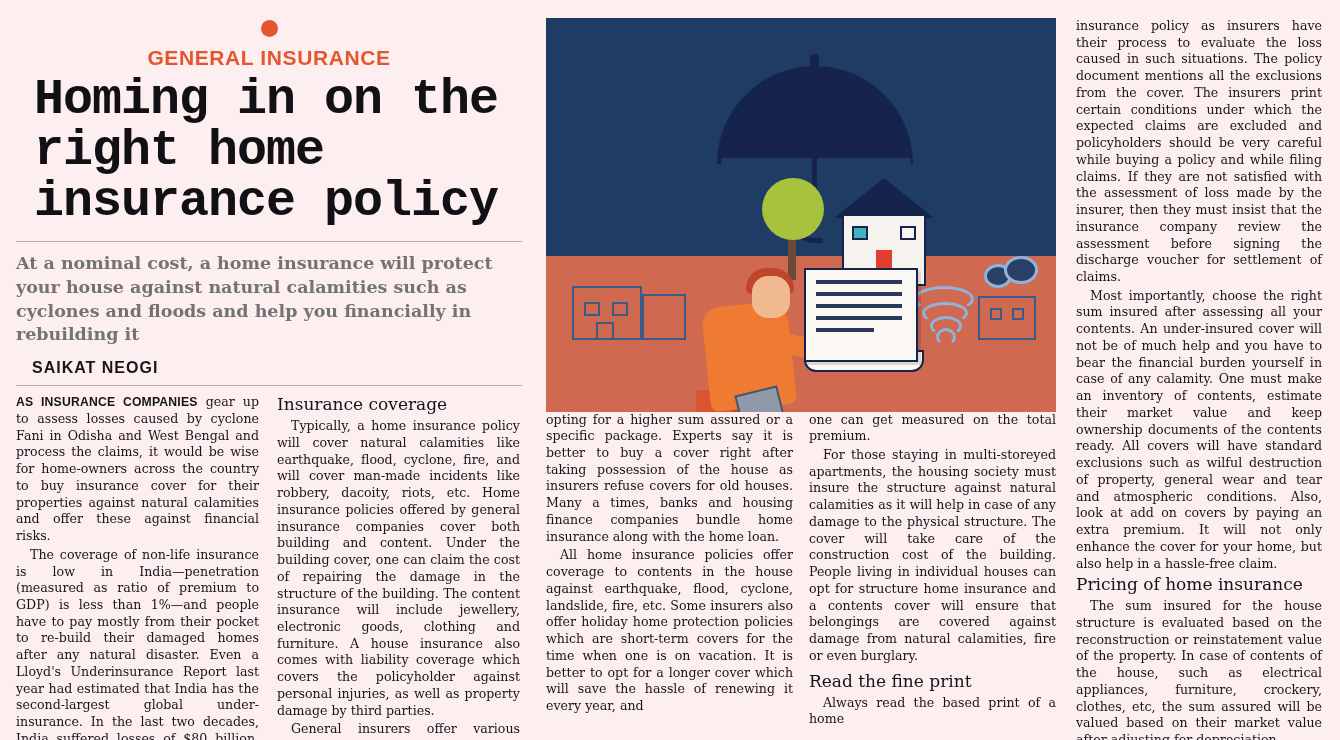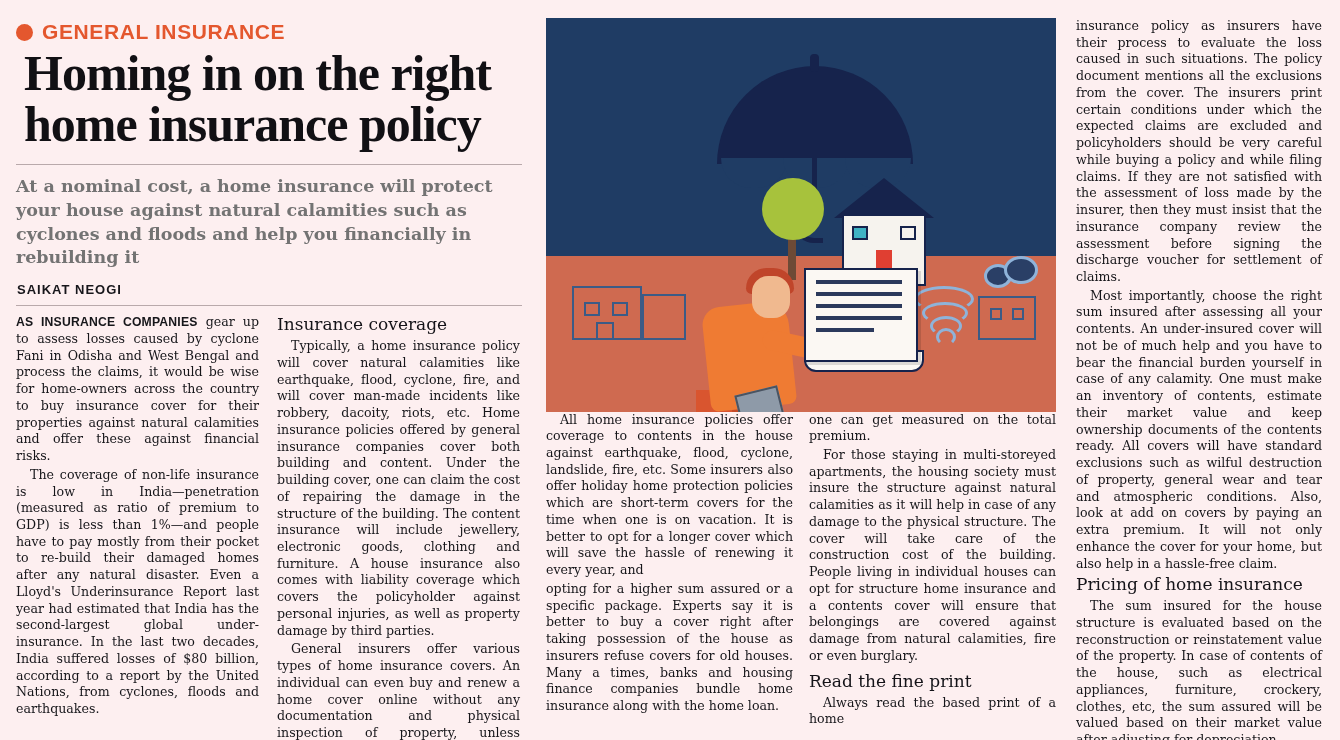--- a/index.html
+++ b/index.html
@@ -29,64 +29,65 @@
     width: 520px;
     flex: 0 0 520px;
     padding-right: 14px;
     box-sizing: border-box;
   }
   .kicker {
     display: flex;
     align-items: center;
     gap: 9px;
     margin: 2px 0 4px 0;
+    flex-direction: column;
   }
   .kicker-dot {
     width: 17px;
     height: 17px;
     border-radius: 50%;
     background: #e4572e;
     flex: 0 0 17px;
   }
   .kicker-text {
     font-family: "Liberation Sans", sans-serif;
     font-weight: bold;
     font-size: 21px;
     letter-spacing: 0.6px;
     color: #e4572e;
     text-transform: uppercase;
   }
   .headline {
-    font-family: Liberation Serif, serif;
+    font-family: Liberation Mono, monospace;
     font-weight: bold;
     font-size: 50px;
     line-height: 1.02;
     letter-spacing: -1px;
-    margin: 4px 0 0 8px;
+    margin: 4px 0 0 18px;
     color: #111014;
   }
   .hr-thin {
     border: none;
     border-top: 1px solid #b9a9ab;
     margin: 14px 0 10px 0;
   }
   .standfirst {
     font-family: "DejaVu Serif", serif;
     font-weight: bold;
     font-size: 17.5px;
     line-height: 1.36;
     color: #737373;
     margin: 0;
   }
   .byline {
     font-family: "Liberation Sans", sans-serif;
     font-weight: bold;
-    font-size: 13px;
+    font-size: 16px;
     letter-spacing: 1px;
-    margin: 12px 0 8px 1px;
+    margin: 12px 0 8px 16px;
     color: #17161b;
   }
   .hr-byline {
     border: none;
     border-top: 1px solid #b9a9ab;
     margin: 8px 0 8px 0;
   }
   .two-col {
     display: flex;
     gap: 18px;
@@ -313,22 +314,22 @@
       <div class="doc-line" style="left:270px; top:262px; width:86px;"></div>
       <div class="doc-line" style="left:270px; top:274px; width:86px;"></div>
       <div class="doc-line" style="left:270px; top:286px; width:86px;"></div>
       <div class="doc-line" style="left:270px; top:298px; width:86px;"></div>
       <div class="doc-line" style="left:270px; top:310px; width:58px;"></div>
     </div>
 
 
     <div class="mid-cols">
       <div class="mid-col">
+        <p class="body first">opting for a higher sum assured or a specific package. Experts say it is better to buy a cover right after taking possession of the house as insurers refuse covers for old houses. Many a times, banks and housing finance companies bundle home insurance along with the home loan.</p>
         <p class="body">All home insurance policies offer coverage to contents in the house against earthquake, flood, cyclone, landslide, fire, etc. Some insurers also offer holiday home protection policies which are short-term covers for the time when one is on vacation. It is better to opt for a longer cover which will save the hassle of renewing it every year, and</p>
-        <p class="body first">opting for a higher sum assured or a specific package. Experts say it is better to buy a cover right after taking possession of the house as insurers refuse covers for old houses. Many a times, banks and housing finance companies bundle home insurance along with the home loan.</p>
       </div>
       <div class="mid-col">
         <p class="body first">one can get measured on the total premium.</p>
         <p class="body">For those staying in multi-storeyed apartments, the housing society must insure the structure against natural calamities as it will help in case of any damage to the physical structure. The cover will take care of the construction cost of the building. People living in individual houses can opt for structure home insurance and a contents cover will ensure that belongings are covered against damage from natural calamities, fire or even burglary.</p>
         <h3 class="subhead" style="margin-top:6px;">Read the fine print</h3>
         <p class="body">Always read the based print of a home</p>
       </div>
     </div>
   </div>
 

